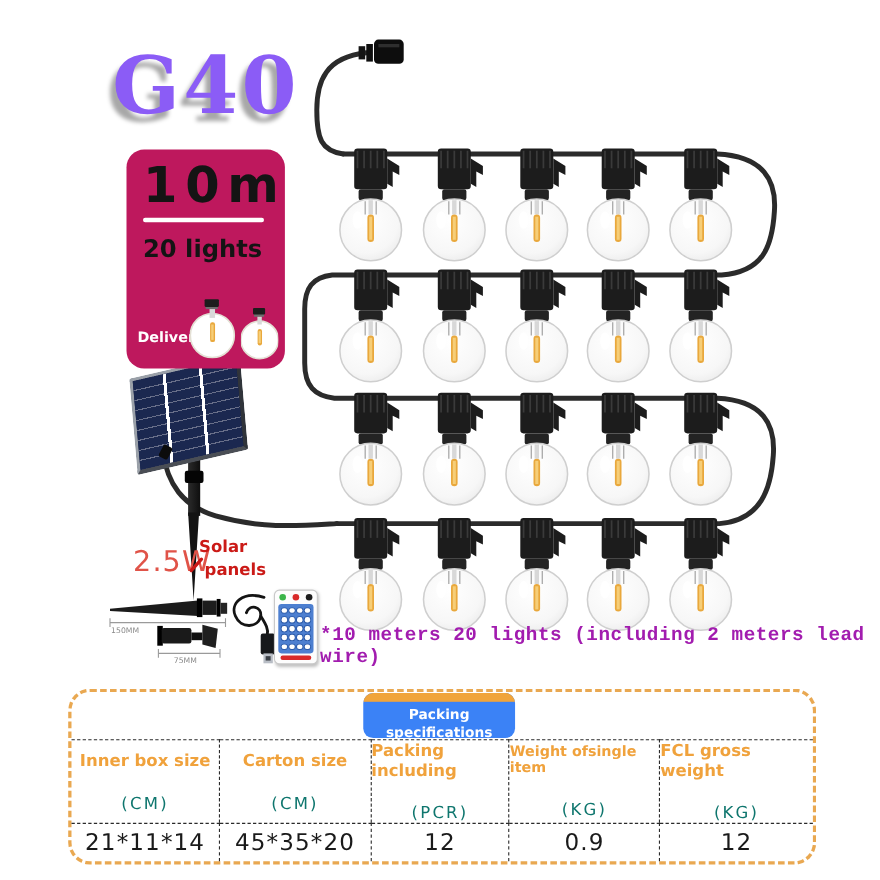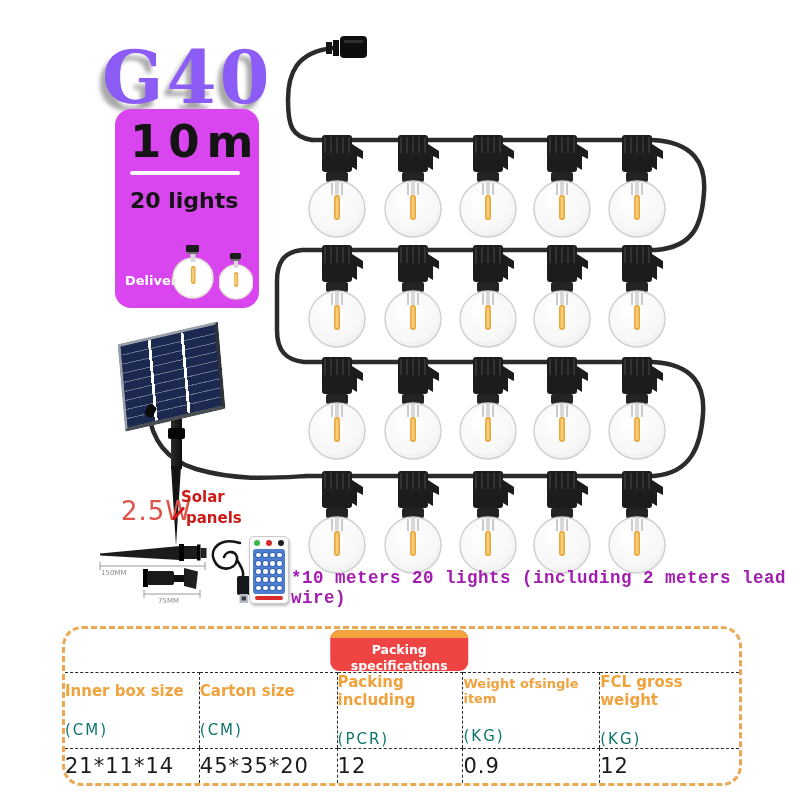--- a/index.html
+++ b/index.html
@@ -2,21 +2,21 @@
 <html><head>
 <meta charset="utf-8">
 <style>
   html,body{margin:0;padding:0;background:#fff;}
   #stage{position:relative;width:800px;height:800px;background:#fff;overflow:hidden;
          font-family:"DejaVu Sans","Liberation Sans",sans-serif;}
   
   .logo{position:absolute;left:102px;top:42px;font-family:"DejaVu Serif","Liberation Serif",serif;
         font-weight:bold;font-size:72px;line-height:1;color:#8b5cf6;letter-spacing:3px;
         text-shadow:-5px 7px 4px #a8a8a8;z-index:5;}
-  .badge{position:absolute;left:115px;top:109px;width:144px;height:199px;background:#d946ef;
+  .badge{position:absolute;left:115px;top:136px;width:144px;height:199px;background:#be185d;
          border-radius:16px;z-index:5;}
   .badge-len{margin:6px 0 0 15px;font-size:45px;font-weight:bold;color:#141414;letter-spacing:7px;}
   .badge-line{margin:3px 0 0 15px;width:110px;height:3.5px;background:#fff;border-radius:2px;}
   .badge-lights{margin:13px 0 0 15px;font-size:22px;font-weight:bold;color:#141414;}
   .badge-deliver{position:absolute;left:10px;bottom:20px;color:#fff;font-weight:bold;font-size:13px;}
   .badge-bulbs{position:absolute;right:6px;bottom:6px;display:flex;align-items:flex-end;gap:5px;}
   
   .panel{position:absolute;left:120px;top:333px;width:96px;height:80px;z-index:4;
          transform:rotate(-13deg) skewX(-8deg);background:#18224a;
          border:3px solid #9aa0a8;border-right:4px solid #30343a;border-bottom:4px solid #4a4e55;
@@ -51,27 +51,27 @@
   .remote-panel i{width:4.5px;height:4.5px;border-radius:50%;background:#fff;display:block;
                   box-shadow:0 0 0 .8px #2c5aa8;}
   .remote-bar{position:absolute;left:5px;right:5px;bottom:3px;height:4.5px;background:#D92B2B;border-radius:2px;}
   
   .note{position:absolute;left:291px;top:568px;font-size:17.5px;font-weight:bold;color:#a21caf;
         letter-spacing:.5px;z-index:5;font-family:Liberation Mono, monospace;}
   
   .spec{position:absolute;left:62px;top:626px;width:674px;height:154px;border:3px dashed #E9A851;
         border-radius:20px;z-index:5;background:#fff;}
   .spec-tab{position:absolute;left:50%;transform:translateX(-52%);top:1px;width:138px;height:41px;
-            background:#ef4444;border-radius:9px;overflow:hidden;text-align:center;color:#fff;
+            background:#3b82f6;border-radius:9px;overflow:hidden;text-align:center;color:#fff;
             font-weight:bold;font-size:12.5px;line-height:1.3;padding-top:0;z-index:6;}
   .spec-tab::before{content:"";display:block;height:8px;background:#F0A43B;margin-bottom:4px;}
   .spec-grid{position:absolute;left:0;right:0;top:43px;bottom:0;display:grid;
              grid-template-columns:136fr 139fr 127fr 138fr 140fr;grid-template-rows:61fr 50fr;}
   .hcell,.vcell{border-top:1.5px dashed #2a2a2a;display:flex;flex-direction:column;
-                justify-content:center;}
+                align-items:center;justify-content:center;}
   .hcell:not(:nth-child(5)),.vcell:not(:last-child){border-right:1.5px dashed #2a2a2a;}
   .hcell .lbl{font-weight:bold;font-size:15px;color:#F0A23C;}
   .hcell:nth-child(4) .lbl{font-size:13px;}
   .hcell .unit{margin-top:21px;font-weight:400;font-size:15px;color:#0f766e;letter-spacing:2px;}
   .vcell{font-size:21px;color:#1a1a1a;letter-spacing:1px;}
   
   .overlay{position:absolute;inset:0;z-index:2;pointer-events:none;}
 </style>
 </head>
 <body>

